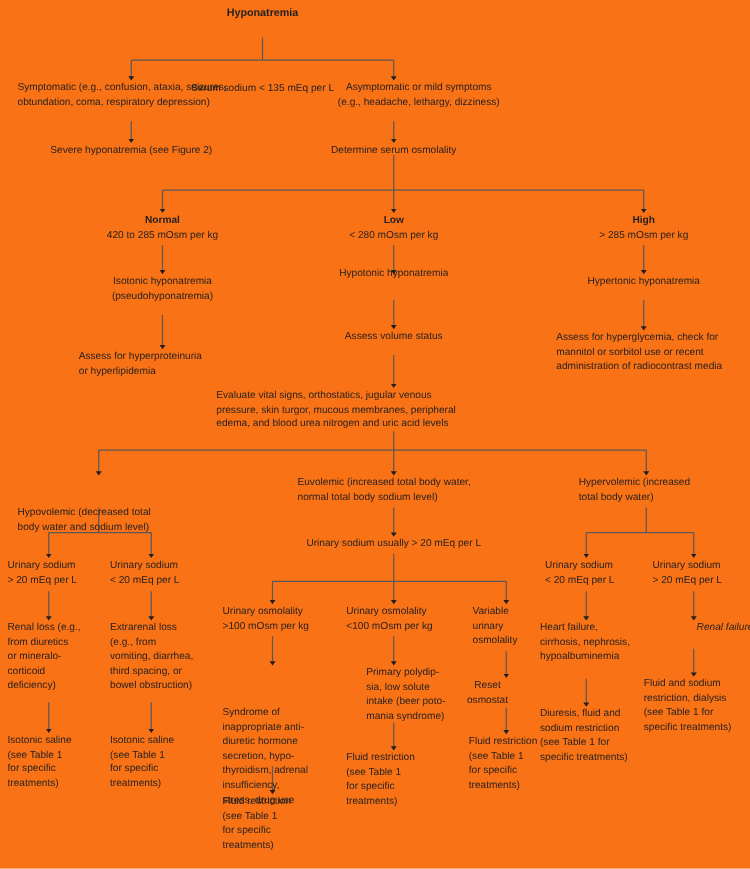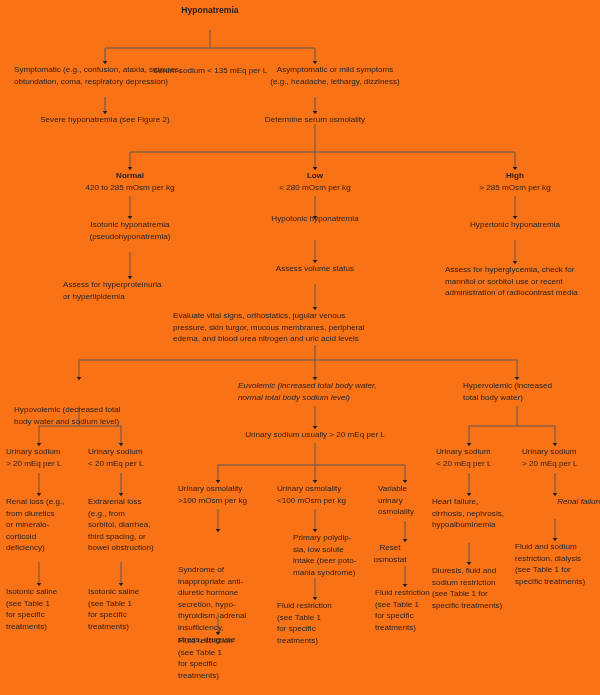--- a/index.html
+++ b/index.html
@@ -146,21 +146,21 @@
   <div class="node l" style="left:445px;top:264px;width:152px;">Assess for hyperglycemia, check for
 mannitol or sorbitol use or recent
 administration of radiocontrast media</div>
 
   <div class="node l" style="left:173px;top:310px;width:230px;">Evaluate vital signs, orthostatics, jugular venous
 pressure, skin turgor, mucous membranes, peripheral
 edema, and blood urea nitrogen and uric acid levels</div>
 
   <div class="node l" style="left:14px;top:380px;width:160px;margin-top:24px;">Hypovolemic (decreased total
 body water and sodium level)</div>
-  <div class="node l" style="left:238px;top:380px;width:180px;font-style:italic;">Euvolemic (increased total body water,
+  <div class="node l" style="left:238px;top:380px;width:180px;">Euvolemic (increased total body water,
 normal total body sodium level)</div>
   <div class="node l" style="left:463px;top:380px;width:130px;">Hypervolemic (increased
 total body water)</div>
 
   <div class="node l" style="left:6px;top:446px;width:76px;">Urinary sodium
 &gt; 20 mEq per L</div>
   <div class="node l" style="left:88px;top:446px;width:80px;">Urinary sodium
 &lt; 20 mEq per L</div>
   <div class="node c" style="left:235px;top:429px;width:160px;">Urinary sodium usually &gt; 20 mEq per L</div>
   <div class="node l" style="left:436px;top:446px;width:80px;">Urinary sodium
@@ -168,21 +168,21 @@
   <div class="node l" style="left:522px;top:446px;width:80px;">Urinary sodium
 &gt; 20 mEq per L</div>
 
   <div class="node l" style="left:6px;top:496px;width:78px;">Renal loss (e.g.,
 from diuretics
 or mineralo-
 corticoid
 deficiency)</div>
   <div class="node l" style="left:88px;top:496px;width:86px;">Extrarenal loss
 (e.g., from
-sorbitol, diarrhea,
+vomiting, diarrhea,
 third spacing, or
 bowel obstruction)</div>
 
   <div class="node l" style="left:178px;top:483px;width:96px;">Urinary osmolality
 &gt;100 mOsm per kg</div>
   <div class="node l" style="left:277px;top:483px;width:96px;">Urinary osmolality
 &lt;100 mOsm per kg</div>
   <div class="node l" style="left:378px;top:483px;width:60px;">Variable
 urinary
 osmolality</div>

